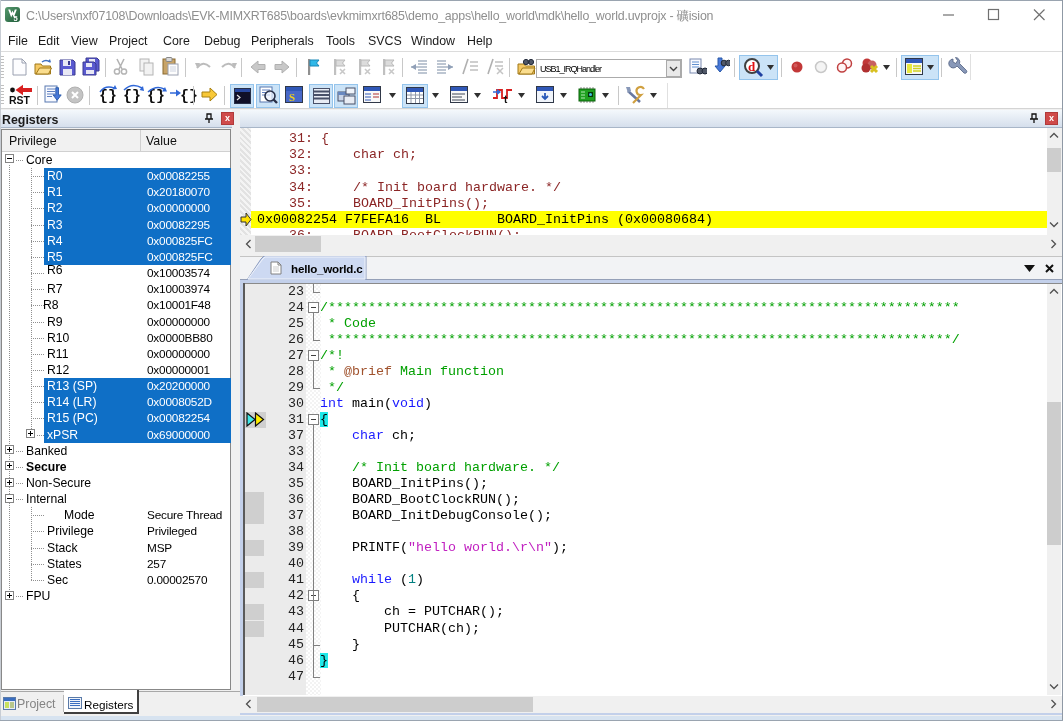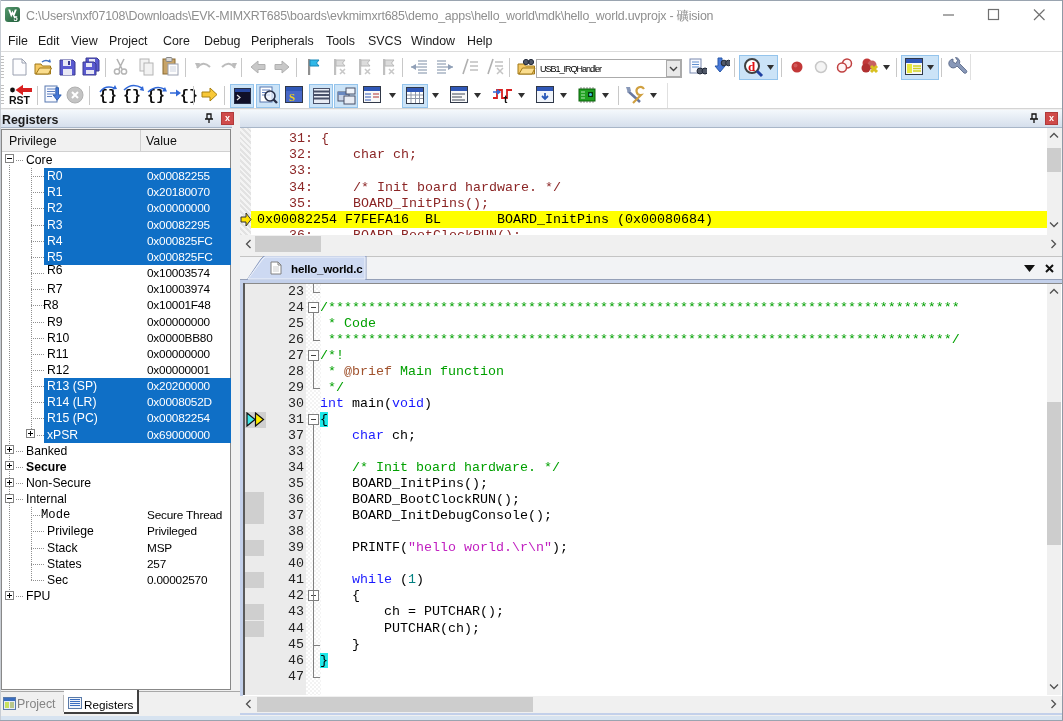--- a/index.html
+++ b/index.html
@@ -511,21 +511,21 @@
 <div class="abs ebox plus" style="left:5px;top:478px">
       <i></i>
       <b></b>
     </div>
 <div class="abs doth" style="left:16px;top:483px;width:7px"></div>
 <div class="trow" style="left:26px;top:491px;">Internal</div>
 <div class="abs ebox" style="left:5px;top:494px">
       <i></i>
     </div>
 <div class="abs doth" style="left:16px;top:499px;width:7px"></div>
-<div class="trow" style="left:41px;top:507px;font-family:Liberation Mono, monospace;">Mode</div>
+<div class="trow" style="left:64px;top:507px;">Mode</div>
 <div class="tval" style="left:147px;top:507px">Secure Thread</div>
 <div class="abs doth" style="left:31px;top:515px;width:13px"></div>
 <div class="trow" style="left:47px;top:523px;">Privilege</div>
 <div class="tval" style="left:147px;top:523px">Privileged</div>
 <div class="abs doth" style="left:31px;top:531px;width:13px"></div>
 <div class="trow" style="left:47px;top:540px;">Stack</div>
 <div class="tval" style="left:147px;top:540px">MSP</div>
 <div class="abs doth" style="left:31px;top:548px;width:13px"></div>
 <div class="trow" style="left:47px;top:556px;">States</div>
 <div class="tval" style="left:147px;top:556px">257</div>

